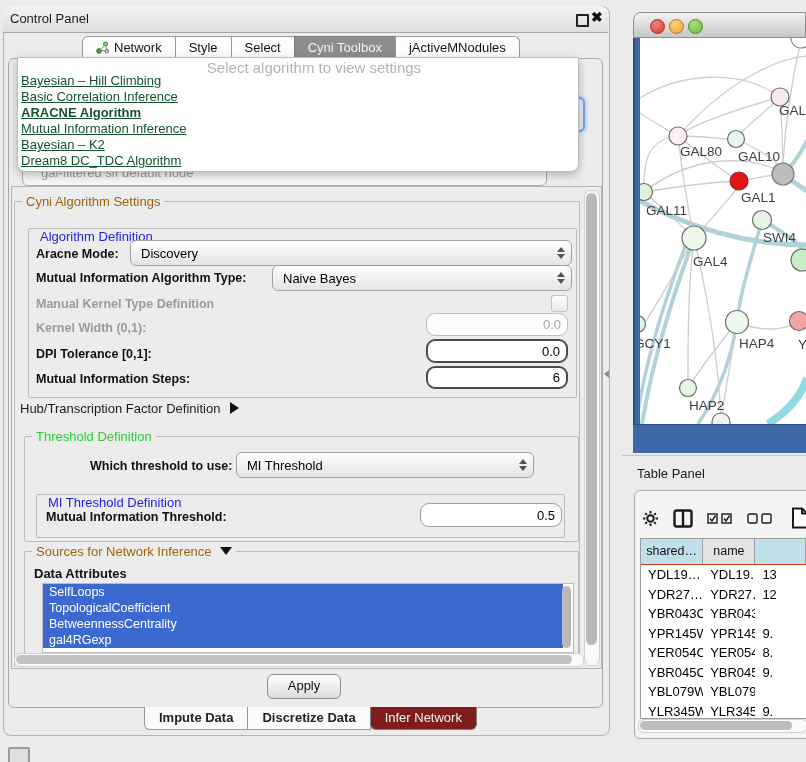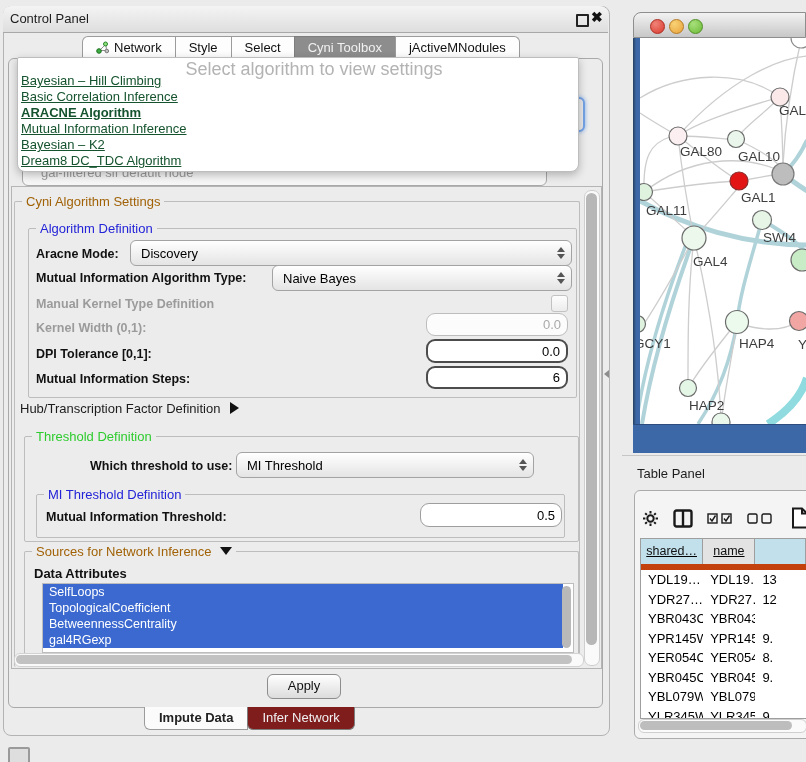--- a/index.html
+++ b/index.html
@@ -23,29 +23,29 @@
 
   
   .content-border{left:8px;top:58px;width:593px;height:648px;border:1px solid #a9a9a9;border-radius:6px;background:#ececec;}
 
   
   .bg-combo{left:22px;top:160px;width:505px;height:24px;border:1px solid #a8a8a8;border-radius:6px;background:#f6f6f6;color:#9c9c9c;font-size:13px;line-height:24px;padding-left:18px;z-index:4;}
   .focus-ring-frag{left:566px;top:97px;width:15px;height:31px;border:2px solid #74a2e6;box-shadow:0 0 4px #7fb0ef;border-radius:6px;background:#e9e9e9;z-index:5;}
 
   
   .dropdown{left:17px;top:57px;width:560px;height:113px;background:#ffffff;border:1px solid #bdbdbd;border-radius:2px 2px 8px 8px;box-shadow:0 3px 8px rgba(0,0,0,0.25);z-index:20;}
-  .dd-hint{text-align:center;color:#b3b3b3;font-size:18px;padding-top:1px;height:14px;padding-left:32px;}
+  .dd-hint{text-align:center;color:#b3b3b3;font-size:15px;padding-top:1px;height:14px;padding-left:32px;}
   .dd-item{font-size:13px;color:#14532d;height:16px;line-height:16px;padding-left:3px;white-space:nowrap;text-decoration:underline;}
   .dd-item.bold{font-weight:bold;}
 
   
   .pane{left:11px;top:186px;width:589px;height:481px;border:1px solid #b5b5b5;background:#ececec;}
   .group{border:1px solid #bdbdbd;border-radius:2px;background:#ececec;}
   .gtitle{position:absolute;top:-8px;left:7px;background:#ececec;padding:0 4px;font-size:13px;white-space:nowrap;}
-  .gtitle.blue{color:#2323d8;}
+  .gtitle.blue{color:#2323d8;margin-top:8px;}
   .gtitle.green{color:#2ecc2e;}
   .gtitle.black{color:#a16207;}
   .lbl{font-size:12.5px;font-weight:bold;color:#111;white-space:nowrap;}
   .lbl.dis{color:#9b9b9b;}
   .plain{font-size:13px;color:#1c1c1c;white-space:nowrap;}
 
   .combo{height:24px;border:1px solid #a3a3a3;border-radius:6px;background:linear-gradient(#ffffff,#e4e4e4);display:flex;align-items:center;}
   .combo-text{flex:1;font-size:13px;color:#000;padding-left:10px;}
   .combo-arrows{width:20px;display:flex;flex-direction:column;align-items:center;gap:2px;}
   .tri-up{width:0;height:0;border-left:4px solid transparent;border-right:4px solid transparent;border-bottom:5px solid #555;}
@@ -90,21 +90,21 @@
   .net-canvas svg{display:block;}
   .panel-divider{left:604px;top:370px;width:0;height:0;border-top:4px solid transparent;border-bottom:4px solid transparent;border-right:5px solid #8d8d8d;}
 
   
   .tp-sep{left:622px;top:455px;width:184px;height:1px;background:#c6c6c6;}
   .tp-title{left:637px;top:466px;font-size:13px;color:#1d1d1d;}
   .tp-box{left:634px;top:490px;width:180px;height:247px;border:1px solid #ababab;border-radius:6px;background:#f4f4f4;}
   .tp-toolbar{left:642px;top:505px;height:26px;display:flex;align-items:center;gap:14px;}
   .ticon{display:flex;align-items:center;}
   .tbl{left:640px;top:538px;width:166px;height:181px;overflow:hidden;background:#fff;border:1px solid #9e9e9e;border-right:none;box-sizing:border-box;}
-  .tbl-head{display:flex;height:25px;border-bottom:6px solid #c2410c;text-decoration:underline;}
+  .tbl-head{display:flex;height:25px;border-bottom:1px solid #c2410c;}
   .th{font-size:12.5px;color:#111;text-align:center;line-height:25px;border-right:1px solid #9e9e9e;box-sizing:border-box;}
   .th.blue{background:#c2e0ec;}
   .th.gray{background:#e3e3e3;}
   .tr{display:flex;height:19.5px;}
   .td{font-size:13px;color:#000;line-height:19.5px;padding-left:7px;white-space:nowrap;overflow:hidden;box-sizing:border-box;}
   .tp-hscroll{left:638px;top:719px;width:167px;height:12px;background:#fafafa;border:1px solid #cfcfcf;border-radius:6px;}
   .tp-hthumb{left:640px;top:721px;width:152px;height:9px;background:#bdbdbd;border-radius:5px;}
 
   .bl-icon{left:8px;top:747px;width:18px;height:15px;border:2px solid #9a9a9a;border-radius:2px;background:#dedede;}
 </style>
@@ -227,20 +227,21 @@
   </div>
 
   <div class="abs hscroll"></div>
   <div class="abs hthumb"></div>
   <div class="abs vscroll"></div>
   <div class="abs vthumb"></div>
 
   <div class="abs apply-btn">Apply</div>
   <div class="abs btabbar" id="bottom-tabs">
       <div class="btab">Impute Data</div>
+      <div class="btab">Discretize Data</div>
       <div class="btab sel">Infer Network</div>
     </div>
 
   <div class="abs net-titlebar">
     <span class="tl red"></span>
     <span class="tl yellow"></span>
     <span class="tl green"></span>
   </div>
   <div class="abs net-left"></div>
   <div class="abs net-bottom"></div>

